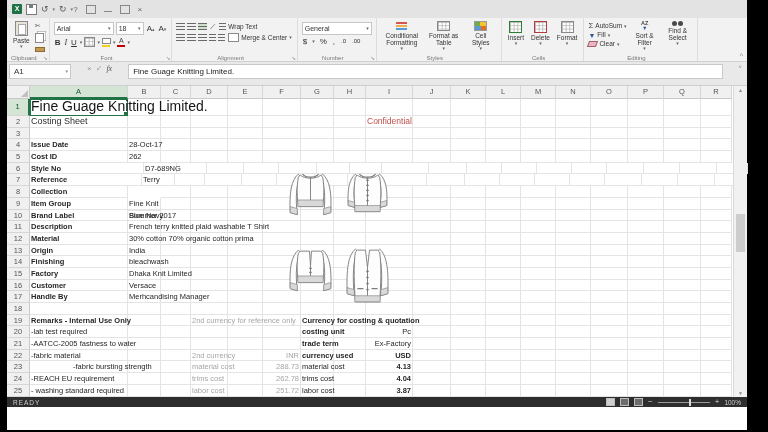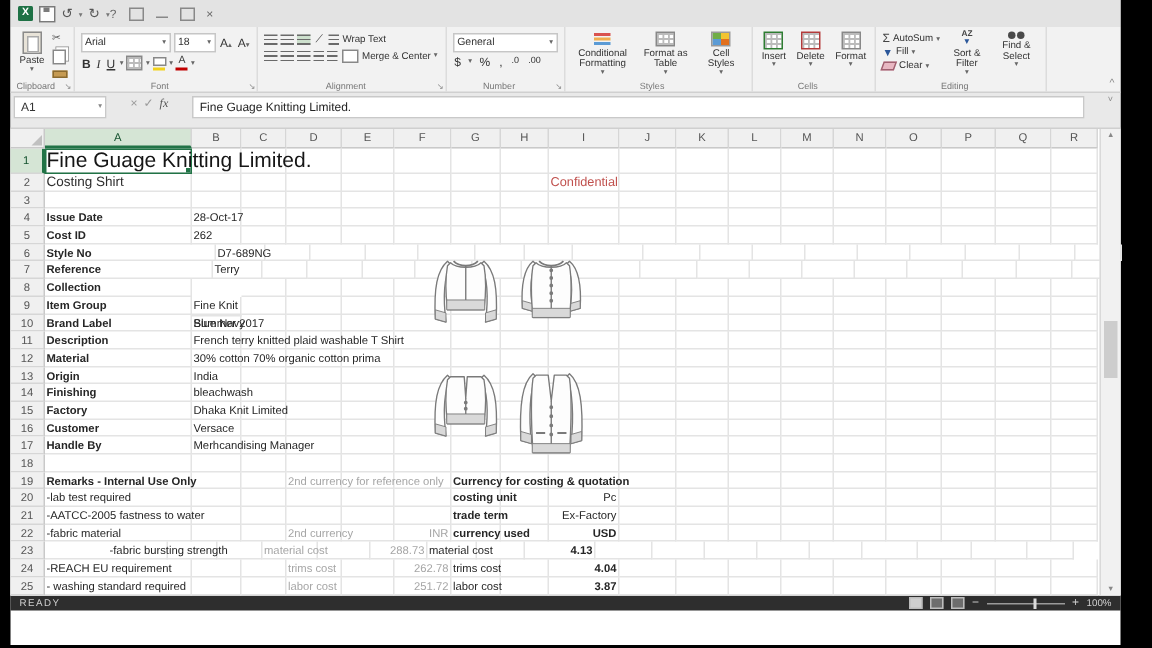--- a/index.html
+++ b/index.html
@@ -402,21 +402,21 @@
           <div class="cell" style="width: 35px;"></div>
           <div class="cell" style="width: 35px;"></div>
           <div class="cell" style="width: 35px;"></div>
           <div class="cell" style="width: 37px;"></div>
           <div class="cell" style="width: 36px;"></div>
           <div class="cell" style="width: 37px;"></div>
           <div class="cell" style="width: 31px;"></div>
         </div>
         <div class="grow">
           <div class="rownum">2</div>
-          <div class="cell sub" style="width: 98px;"><span class="ct">Costing Shirt</span></div>
+          <div class="cell sub" style="width: 98px;"><span class="ct">Costing Sheet</span></div>
           <div class="cell" style="width: 33px;"></div>
           <div class="cell" style="width: 30px;"></div>
           <div class="cell" style="width: 37px;"></div>
           <div class="cell" style="width: 35px;"></div>
           <div class="cell" style="width: 38px;"></div>
           <div class="cell" style="width: 33px;"></div>
           <div class="cell" style="width: 32px;"></div>
           <div class="cell red" style="width: 47px;"><span class="ct">Confidential</span></div>
           <div class="cell" style="width: 38px;"></div>
           <div class="cell" style="width: 35px;"></div>
@@ -843,21 +843,21 @@
           <div class="cell" style="width: 35px;"></div>
           <div class="cell" style="width: 35px;"></div>
           <div class="cell" style="width: 35px;"></div>
           <div class="cell" style="width: 37px;"></div>
           <div class="cell" style="width: 36px;"></div>
           <div class="cell" style="width: 37px;"></div>
           <div class="cell" style="width: 31px;"></div>
         </div>
         <div class="grow">
           <div class="rownum">23</div>
-          <div class="cell" style="width: 82px; padding-left: 43px;"><span class="ct">-fabric bursting strength</span></div>
+          <div class="cell" style="width: 98px; padding-left: 43px;"><span class="ct">-fabric bursting strength</span></div>
           <div class="cell" style="width: 33px;"></div>
           <div class="cell" style="width: 30px;"></div>
           <div class="cell gray" style="width: 37px;"><span class="ct">material cost</span></div>
           <div class="cell" style="width: 35px;"></div>
           <div class="cell gray r" style="width: 38px;"><span class="ct">288.73</span></div>
           <div class="cell" style="width: 33px;"><span class="ct">material cost</span></div>
           <div class="cell" style="width: 32px;"></div>
           <div class="cell b r" style="width: 47px;"><span class="ct">4.13</span></div>
           <div class="cell" style="width: 38px;"></div>
           <div class="cell" style="width: 35px;"></div>

